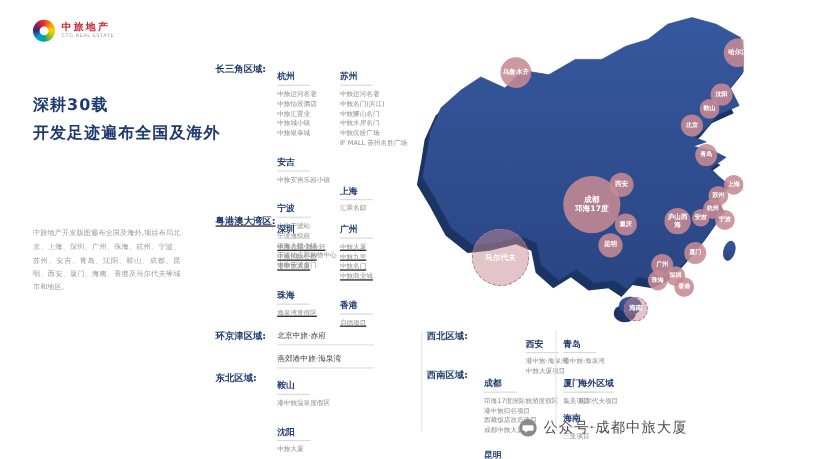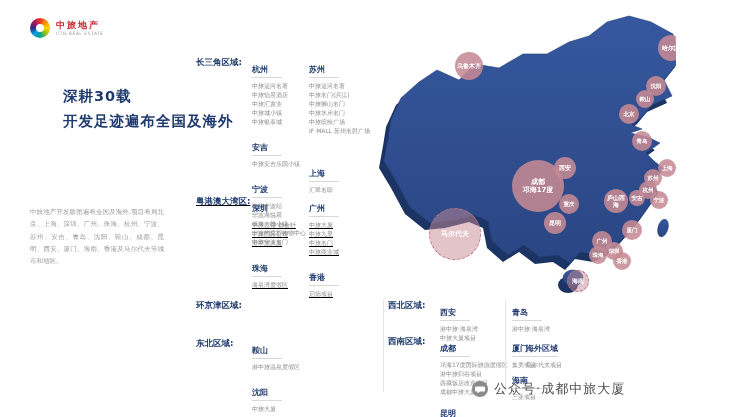--- a/index.html
+++ b/index.html
@@ -7,21 +7,21 @@
          font-family:"DejaVu Sans","Liberation Sans",sans-serif;}
   
   .logo{position:absolute;left:30px;top:18px;display:flex;align-items:center;gap:6px;}
   .logo-icon{width:20px;height:20px;border-radius:50%;
     background:conic-gradient(#e6332a,#f39200,#ffd500,#95c11f,#00a19a,#009fe3,#312783,#a3195b,#e6332a);
     position:relative;}
   .logo-icon::after{content:"";position:absolute;left:6px;top:6px;width:8px;height:8px;border-radius:50%;background:#fff;}
   .logo-cn{color:#c8232c;font-weight:bold;font-size:9px;letter-spacing:2px;line-height:1.2;}
   .logo-en{color:#999;font-size:4.5px;letter-spacing:.5px;}
   
-  .title{position:absolute;left:30px;top:84px;color:#1e3a6e;font-weight:bold;font-size:14.5px;line-height:1.7;letter-spacing:1px;margin-left:33px;}
+  .title{position:absolute;left:30px;top:84px;color:#1e3a6e;font-weight:bold;font-size:14.5px;line-height:1.7;letter-spacing:1px;}
   .intro{position:absolute;left:30px;top:206px;width:134px;font-size:6.5px;color:#9a9a9a;line-height:1.9;text-align:justify;}
   
   .sec{position:absolute;display:flex;align-items:flex-start;}
   .sec-h{width:56px;flex:none;font-size:8.5px;font-weight:bold;color:#1e3a6e;white-space:nowrap;}
   .sec-col{width:57px;flex:none;}
   .city-block{margin-bottom:9px;}
   .city{font-size:8px;font-weight:bold;color:#1e3a6e;display:inline-block;min-width:30px;
         padding-bottom:2px;border-bottom:1px solid #d8d8d8;}
   .projects{margin-top:3px;}
   .proj-line{font-size:6px;color:#8a8a8a;line-height:1.5;white-space:nowrap;}
@@ -142,41 +142,45 @@
         <div class="city">香港</div>
         <div class="projects">
             <div class="proj-line">启德项目</div>
           </div>
       </div>
     </div>
   </div>
 
   <div class="sec" style="left:196px;top:300px;">
     <div class="sec-h">环京津区域:</div>
+    <div>
+      <div class="jj-item">北京中旅·赤府</div>
+      <div class="jj-item">燕郊港中旅·海泉湾</div>
+    </div>
   </div>
 
   <div class="sec" style="left:196px;top:338px;">
     <div class="sec-h">东北区域:</div>
     <div class="sec-col">
       <div class="city-block">
         <div class="city">鞍山</div>
         <div class="projects">
             <div class="proj-line">港中旅温泉度假区</div>
           </div>
       </div>
       <div class="city-block">
         <div class="city">沈阳</div>
         <div class="projects">
             <div class="proj-line">中旅大厦</div>
           </div>
       </div>
     </div>
   </div>
 
-  <div class="sec" style="left:388px;top:300px;">
+  <div class="sec" style="left:388px;top:300px;gap:38px;">
     <div class="sec-h" style="width:52px;">西北区域:</div>
     <div class="sec-col" style="width:64px;">
       <div class="city-block">
         <div class="city">西安</div>
         <div class="projects">
             <div class="proj-line">港中旅·海泉湾</div>
             <div class="proj-line">中旅大厦项目</div>
           </div>
       </div>
     </div>

